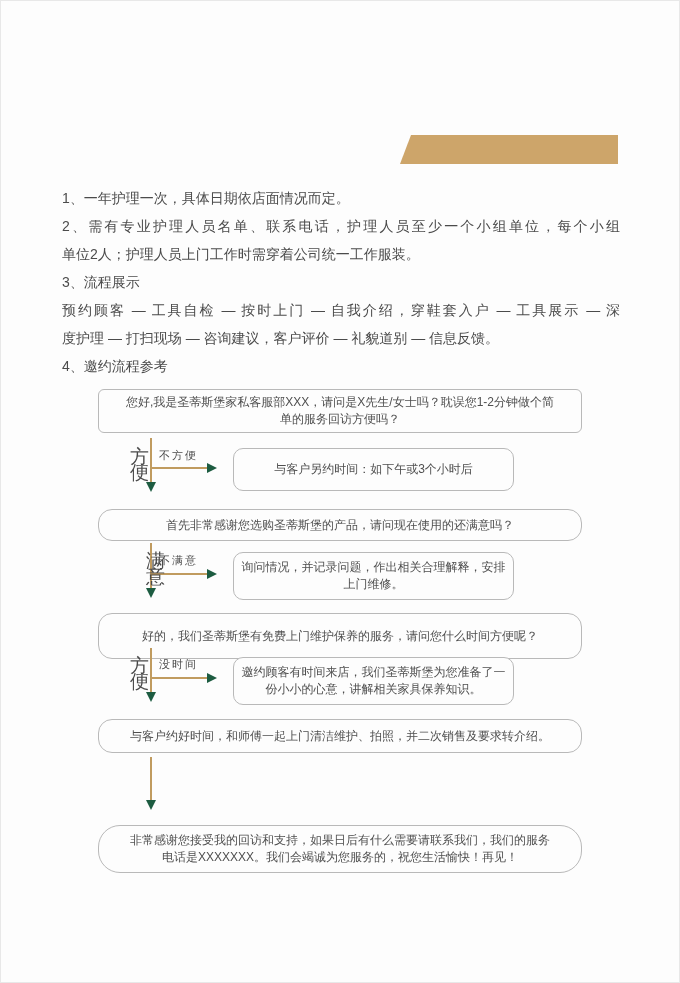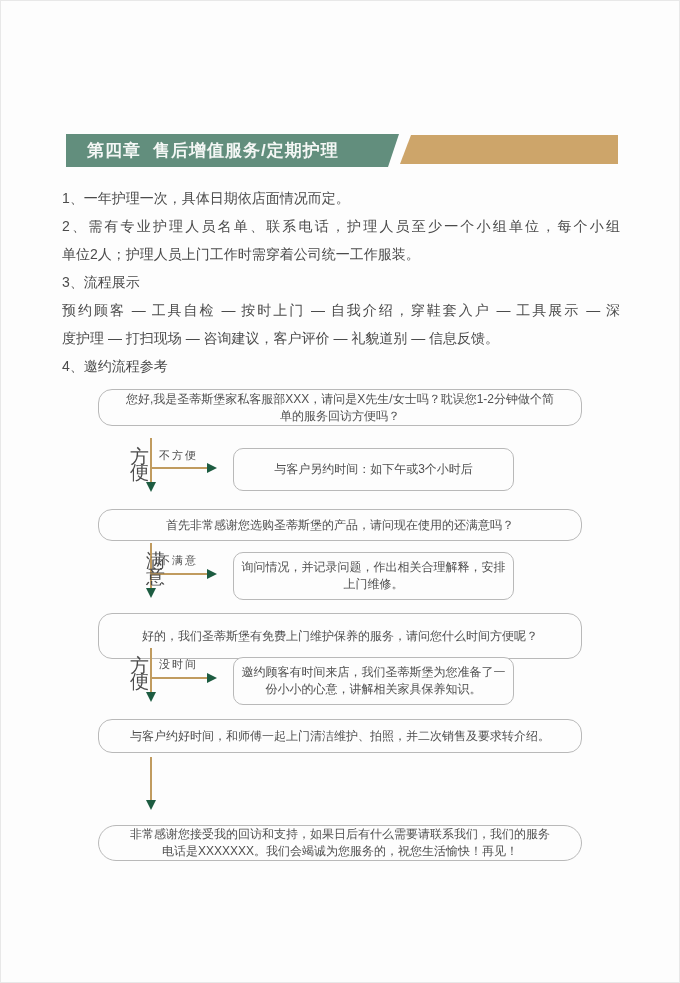--- a/index.html
+++ b/index.html
@@ -68,38 +68,33 @@
     position:absolute;
     font-size:11px;line-height:16px;color:#4a4a4a;letter-spacing:2px;
     white-space:nowrap;
   }
 </style>
 </head>
 <body>
 
 <div class="page">
 
-  <div class="banner-green">
-    <span>第四章</span>
-    <span class="gap"></span>
-    <span>售后增值服务/定期护理</span>
-  </div>
   <div class="banner-tan"></div>
 
   <div class="body-text">
     <div class="line">1、一年护理一次，具体日期依店面情况而定。</div>
     <div class="line justify">2、需有专业护理人员名单、联系电话，护理人员至少一个小组单位，每个小组</div>
     <div class="line">单位2人；护理人员上门工作时需穿着公司统一工作服装。</div>
     <div class="line">3、流程展示</div>
     <div class="line justify">预约顾客 — 工具自检 — 按时上门 — 自我介绍，穿鞋套入户 — 工具展示 — 深</div>
     <div class="line">度护理 — 打扫现场 — 咨询建议，客户评价 — 礼貌道别 — 信息反馈。</div>
     <div class="line">4、邀约流程参考</div>
   </div>
 
-  <div class="flow-box main-box" style="top:388px;height:37px;">
+  <div class="flow-box main-box" style="top:388px;height:44px;border-radius:6px;">
     <span>您好,我是圣蒂斯堡家私客服部XXX，请问是X先生/女士吗？耽误您1-2分钟做个简单的服务回访方便吗？</span>
   </div>
 
   <div class="vline" style="left:149px;top:437px;height:45px;"></div>
   <div class="arrow-down" style="left:145px;top:481px;"></div>
   <div class="hline" style="left:150px;top:466px;width:57px;"></div>
   <div class="arrow-right" style="left:206px;top:462px;"></div>
   <div class="v-label" style="left:129px;top:448px;">方便</div>
   <div class="h-label" style="left:158px;top:446px;">不方便</div>
   <div class="flow-box side-box" style="top:447px;height:43px;">
@@ -134,17 +129,17 @@
     <span>与客户约好时间，和师傅一起上门清洁维护、拍照，并二次销售及要求转介绍。</span>
   </div>
 
   <div class="flow-box side-box" style="top:656px;height:48px;">
     <span>邀约顾客有时间来店，我们圣蒂斯堡为您准备了一份小小的心意，讲解相关家具保养知识。</span>
   </div>
 
   <div class="vline" style="left:149px;top:756px;height:44px;"></div>
   <div class="arrow-down" style="left:145px;top:799px;"></div>
 
-  <div class="flow-box main-box round-lg" style="top:824px;height:36px;">
+  <div class="flow-box main-box round-lg" style="top:824px;height:48px;">
     <span>非常感谢您接受我的回访和支持，如果日后有什么需要请联系我们，我们的服务电话是XXXXXXX。我们会竭诚为您服务的，祝您生活愉快！再见！</span>
   </div>
 
 </div>
 
 </body></html>

